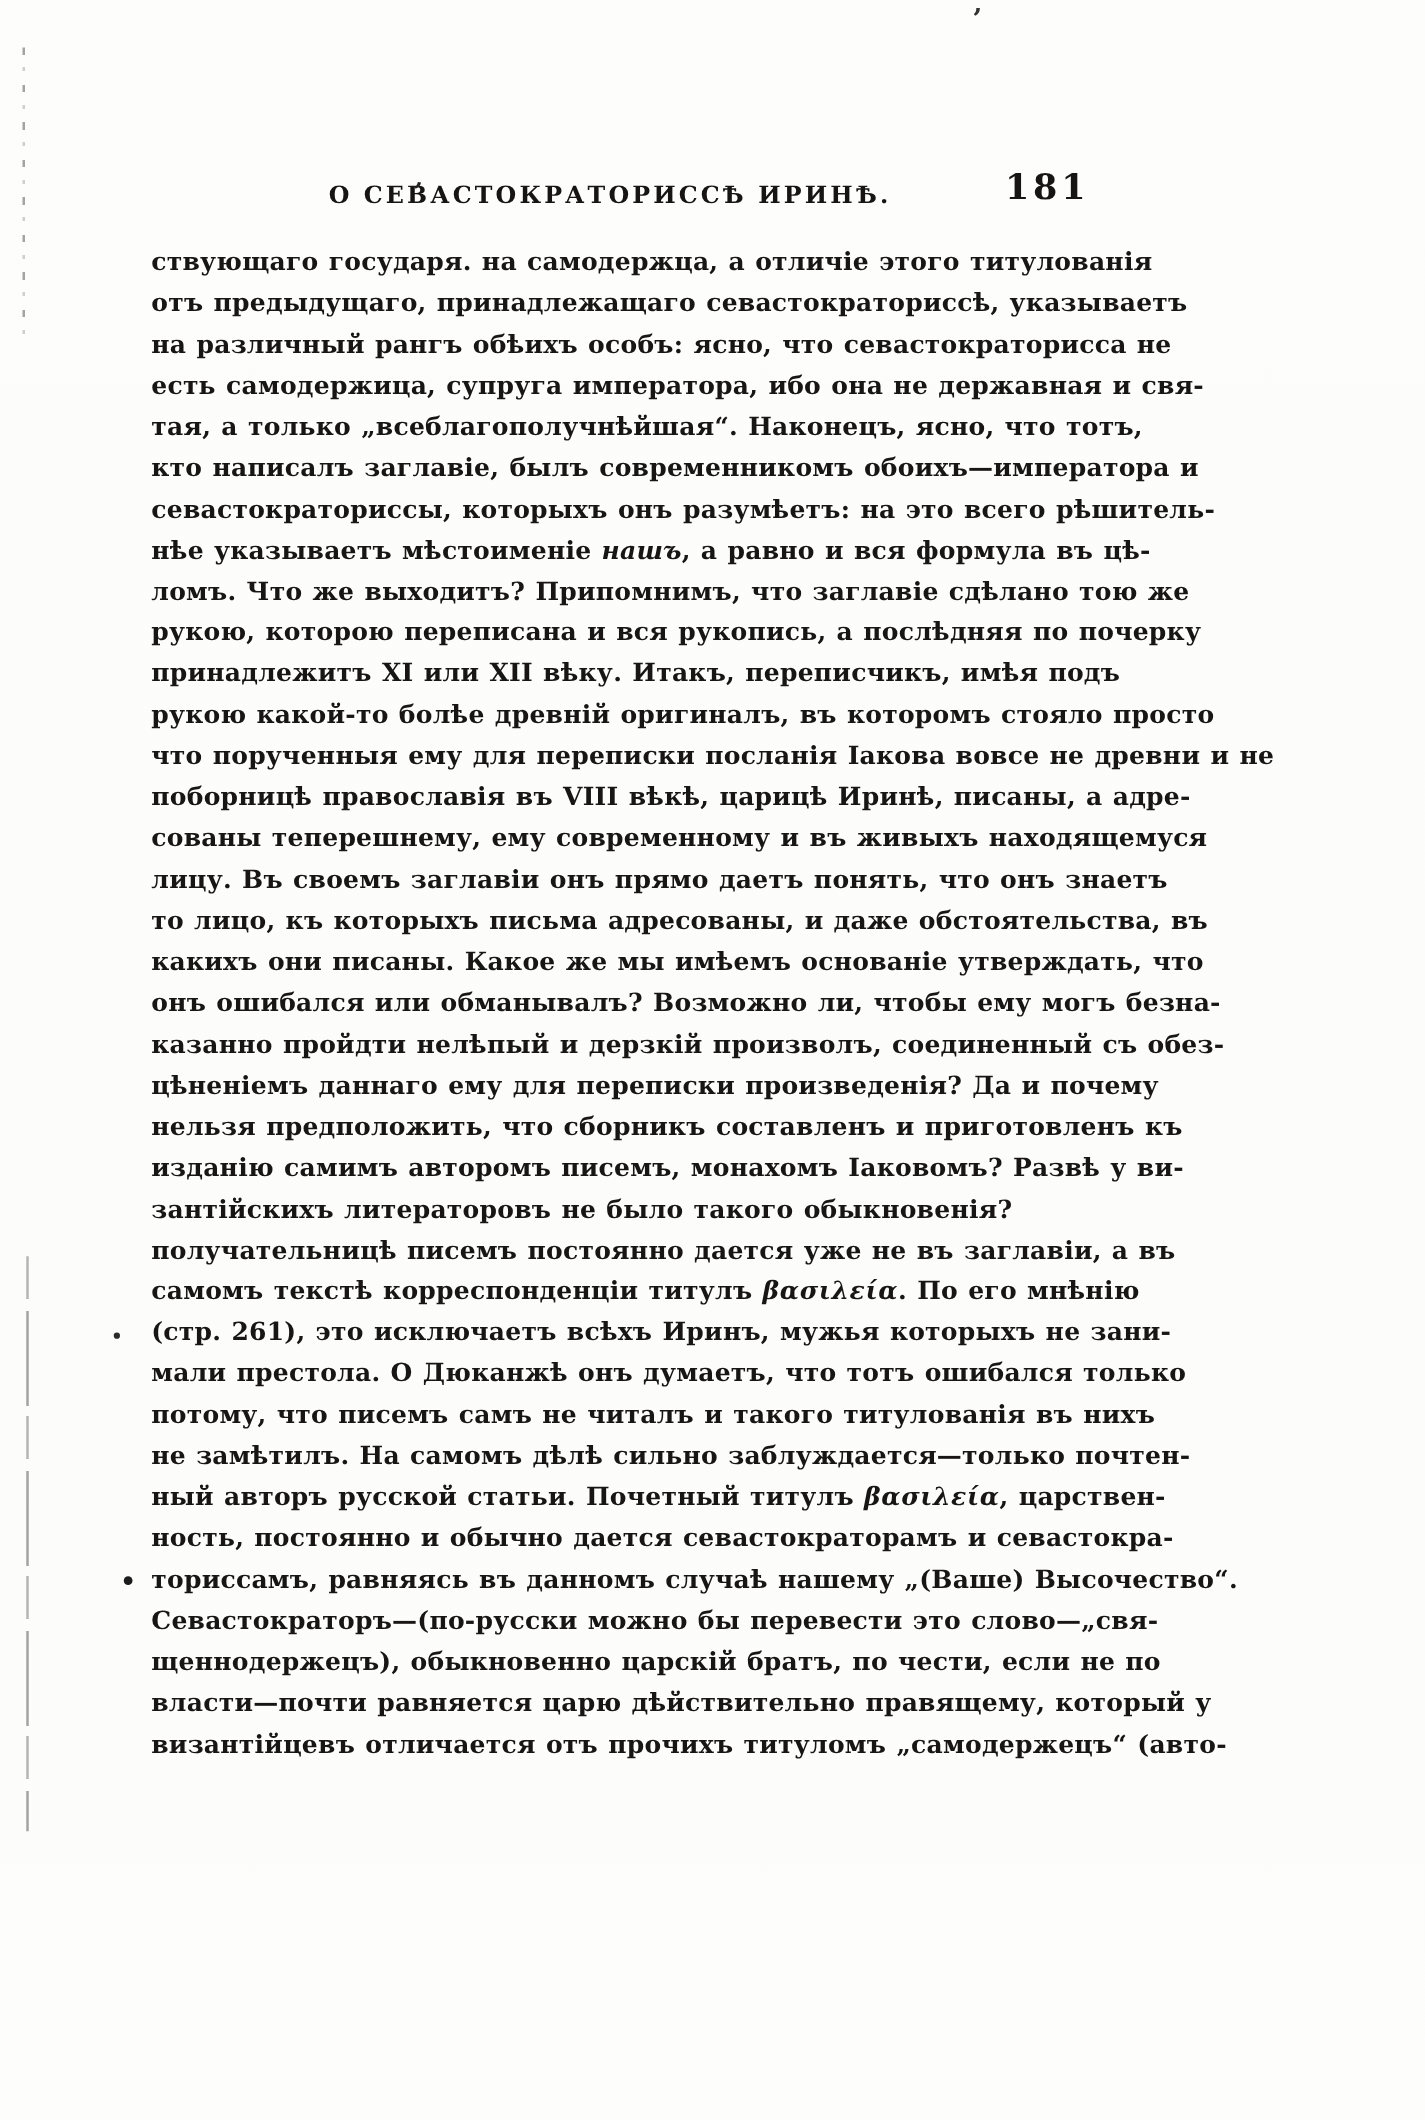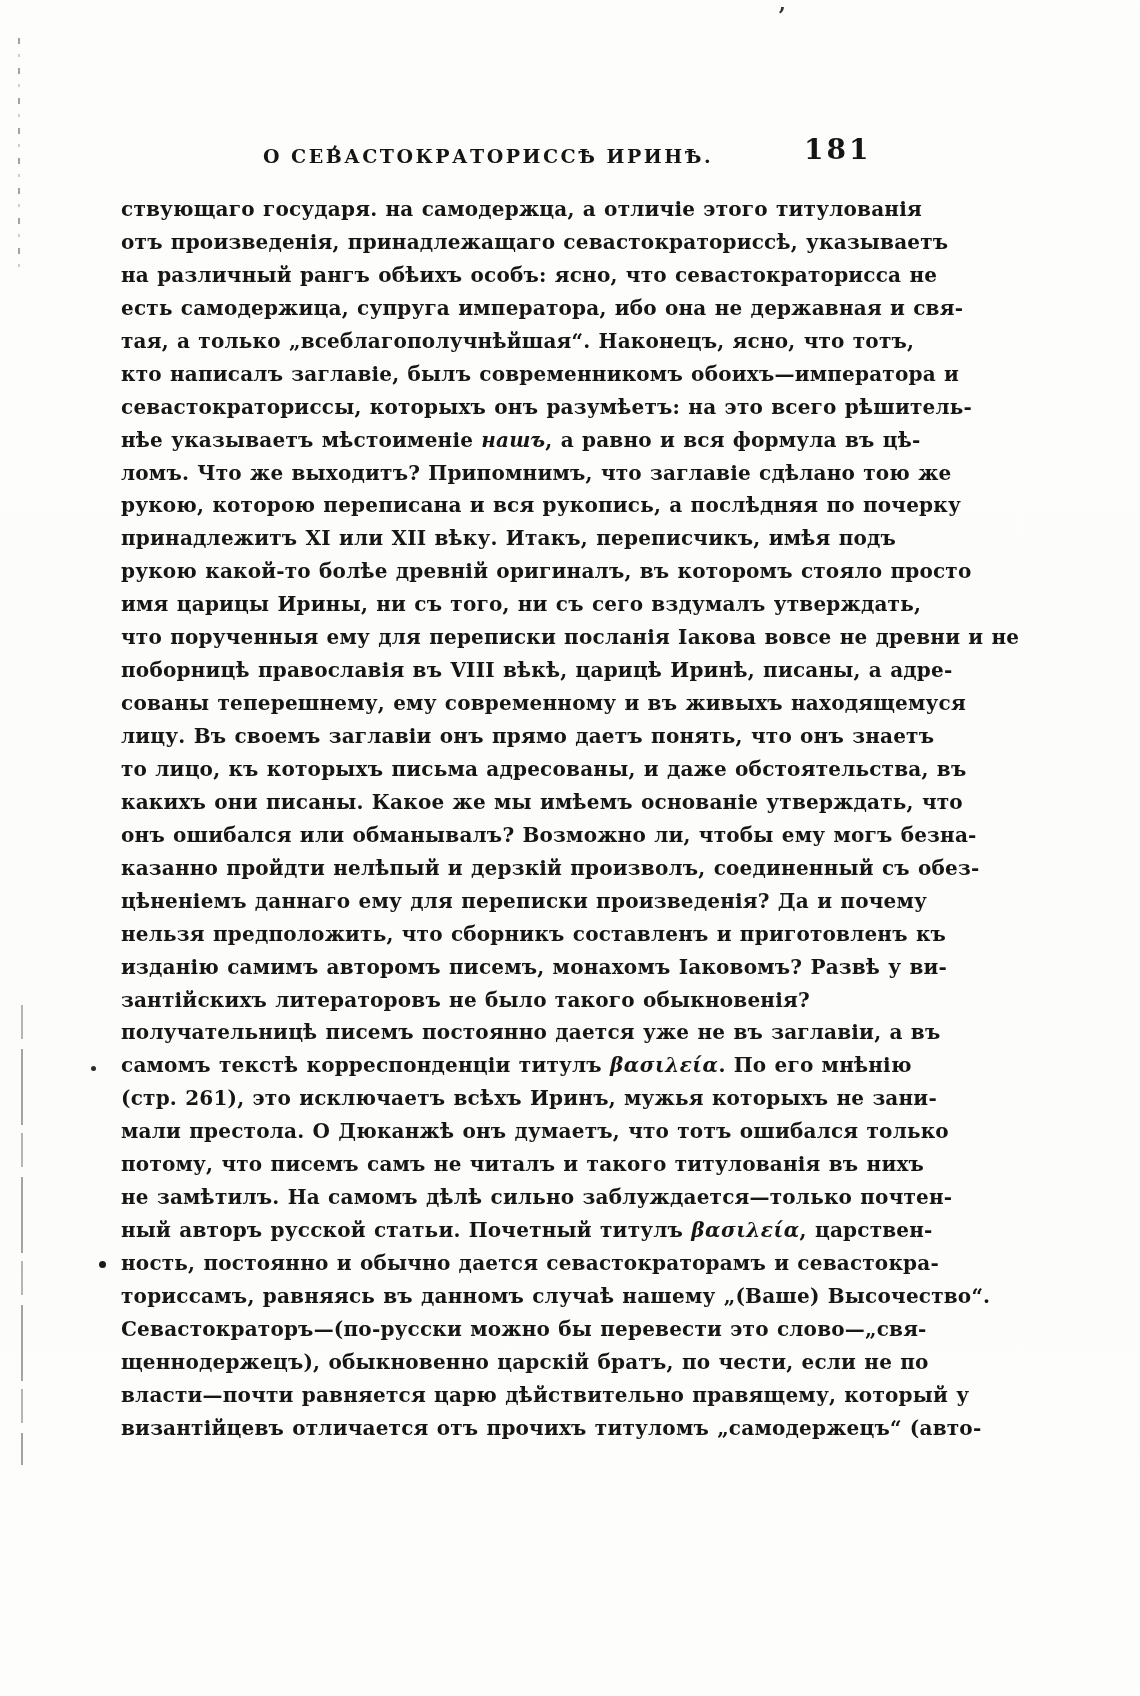--- a/index.html
+++ b/index.html
@@ -69,32 +69,31 @@
 <body>
 
 <div class="page">
 
   <div class="running-head">О СЕВАСТОКРАТОРИССѢ ИРИНѢ.</div>
 
   <div class="page-number">181</div>
 
   <div class="text-block" id="text-block">
       <div class="line"><span class="seg">ствующаго государя. на самодержца, а отличіе этого титулованія</span></div>
-      <div class="line"><span class="seg">отъ произведенія, принадлежащаго севастократориссѣ, указываетъ</span></div>
+      <div class="line"><span class="seg">отъ предыдущаго, принадлежащаго севастократориссѣ, указываетъ</span></div>
       <div class="line"><span class="seg">на различный рангъ обѣихъ особъ: ясно, что севастократорисса не</span></div>
       <div class="line"><span class="seg">есть самодержица, супруга императора, ибо она не державная и свя-</span></div>
       <div class="line"><span class="seg">тая, а только „всеблагополучнѣйшая“. Наконецъ, ясно, что тотъ,</span></div>
       <div class="line"><span class="seg">кто написалъ заглавіе, былъ современникомъ обоихъ—императора и</span></div>
       <div class="line"><span class="seg">севастократориссы, которыхъ онъ разумѣетъ: на это всего рѣшитель-</span></div>
       <div class="line"><span class="seg">нѣе указываетъ мѣстоименіе </span><span class="seg italic">нашъ</span><span class="seg">, а равно и вся формула въ цѣ-</span></div>
       <div class="line"><span class="seg">ломъ. Что же выходитъ? Припомнимъ, что заглавіе сдѣлано тою же</span></div>
       <div class="line"><span class="seg">рукою, которою переписана и вся рукопись, а послѣдняя по почерку</span></div>
       <div class="line"><span class="seg">принадлежитъ XI или XII вѣку. Итакъ, переписчикъ, имѣя подъ</span></div>
       <div class="line"><span class="seg">рукою какой-то болѣе древній оригиналъ, въ которомъ стояло просто</span></div>
-      <div class="line"><span class="seg">имя царицы Ирины, ни съ того, ни съ сего вздумалъ утверждать,</span></div>
       <div class="line"><span class="seg">что порученныя ему для переписки посланія Іакова вовсе не древни и не</span></div>
       <div class="line"><span class="seg">поборницѣ православія въ VIII вѣкѣ, царицѣ Иринѣ, писаны, а адре-</span></div>
       <div class="line"><span class="seg">сованы теперешнему, ему современному и въ живыхъ находящемуся</span></div>
       <div class="line"><span class="seg">лицу. Въ своемъ заглавіи онъ прямо даетъ понять, что онъ знаетъ</span></div>
       <div class="line"><span class="seg">то лицо, къ которыхъ письма адресованы, и даже обстоятельства, въ</span></div>
       <div class="line"><span class="seg">какихъ они писаны. Какое же мы имѣемъ основаніе утверждать, что</span></div>
       <div class="line"><span class="seg">онъ ошибался или обманывалъ? Возможно ли, чтобы ему могъ безна-</span></div>
       <div class="line"><span class="seg">казанно пройдти нелѣпый и дерзкій произволъ, соединенный съ обез-</span></div>
       <div class="line"><span class="seg">цѣненіемъ даннаго ему для переписки произведенія? Да и почему</span></div>
       <div class="line"><span class="seg">нельзя предположить, что сборникъ составленъ и приготовленъ къ</span></div>

